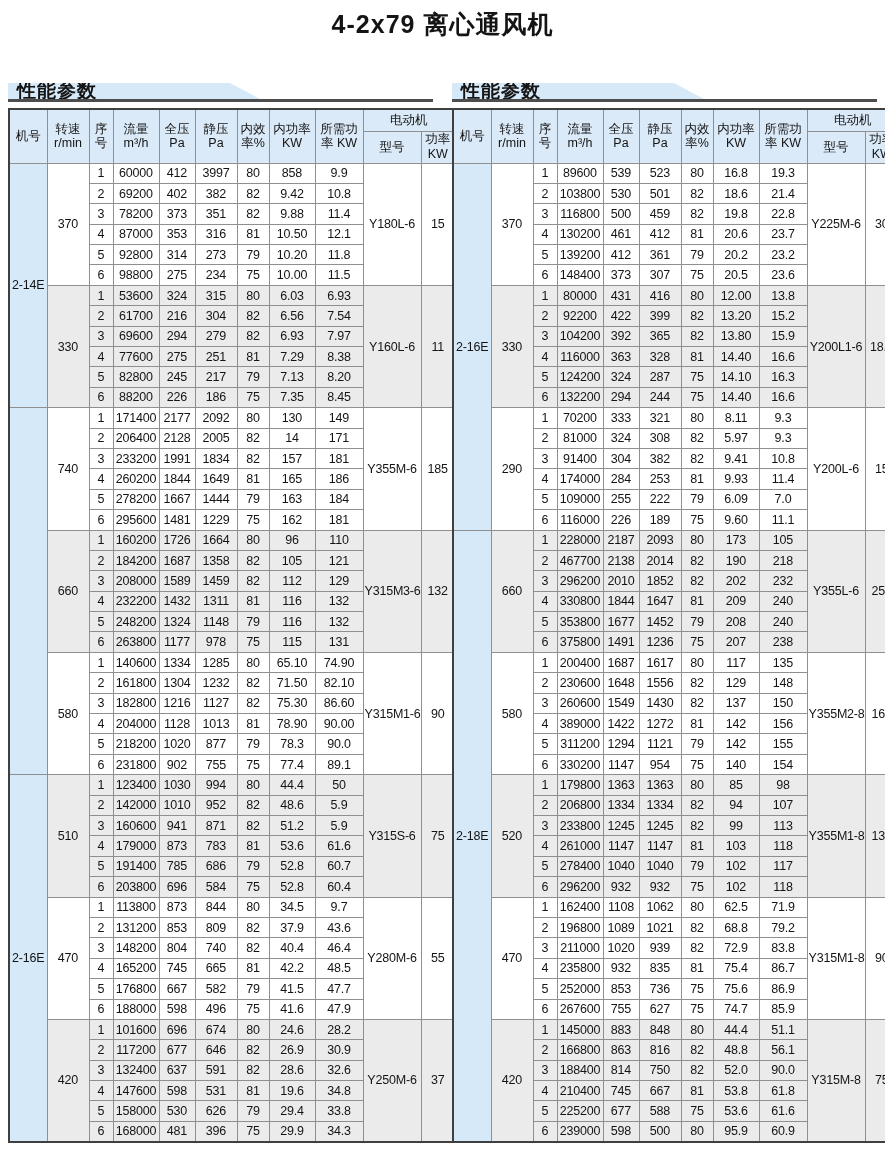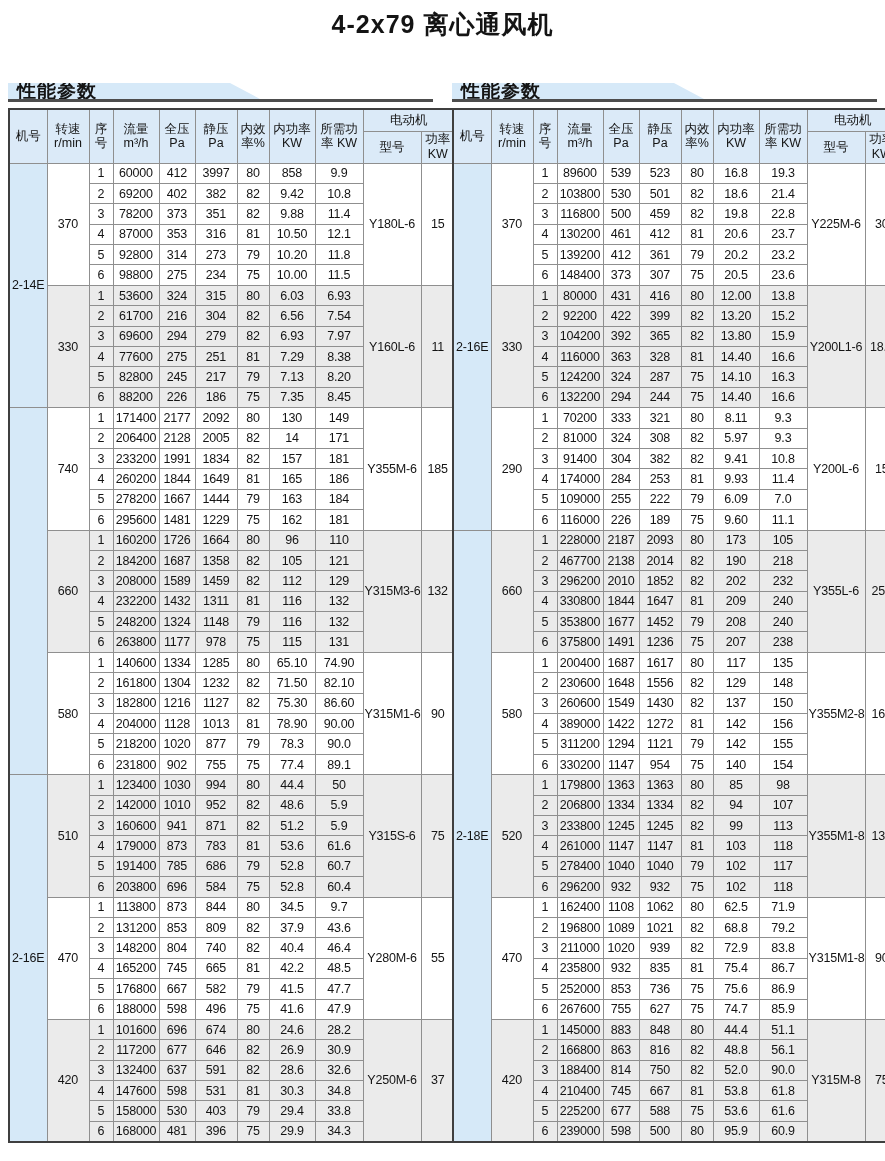--- a/index.html
+++ b/index.html
@@ -516,28 +516,28 @@
             <td>82</td>
             <td>28.6</td>
             <td>32.6</td>
           </tr>
           <tr class="blk-odd">
             <td>4</td>
             <td>147600</td>
             <td>598</td>
             <td>531</td>
             <td>81</td>
-            <td>30.3</td>
+            <td>19.6</td>
             <td>34.8</td>
           </tr>
           <tr class="blk-odd">
             <td>5</td>
             <td>158000</td>
             <td>530</td>
-            <td>403</td>
+            <td>626</td>
             <td>79</td>
             <td>29.4</td>
             <td>33.8</td>
           </tr>
           <tr class="blk-odd">
             <td>6</td>
             <td>168000</td>
             <td>481</td>
             <td>396</td>
             <td>75</td>

